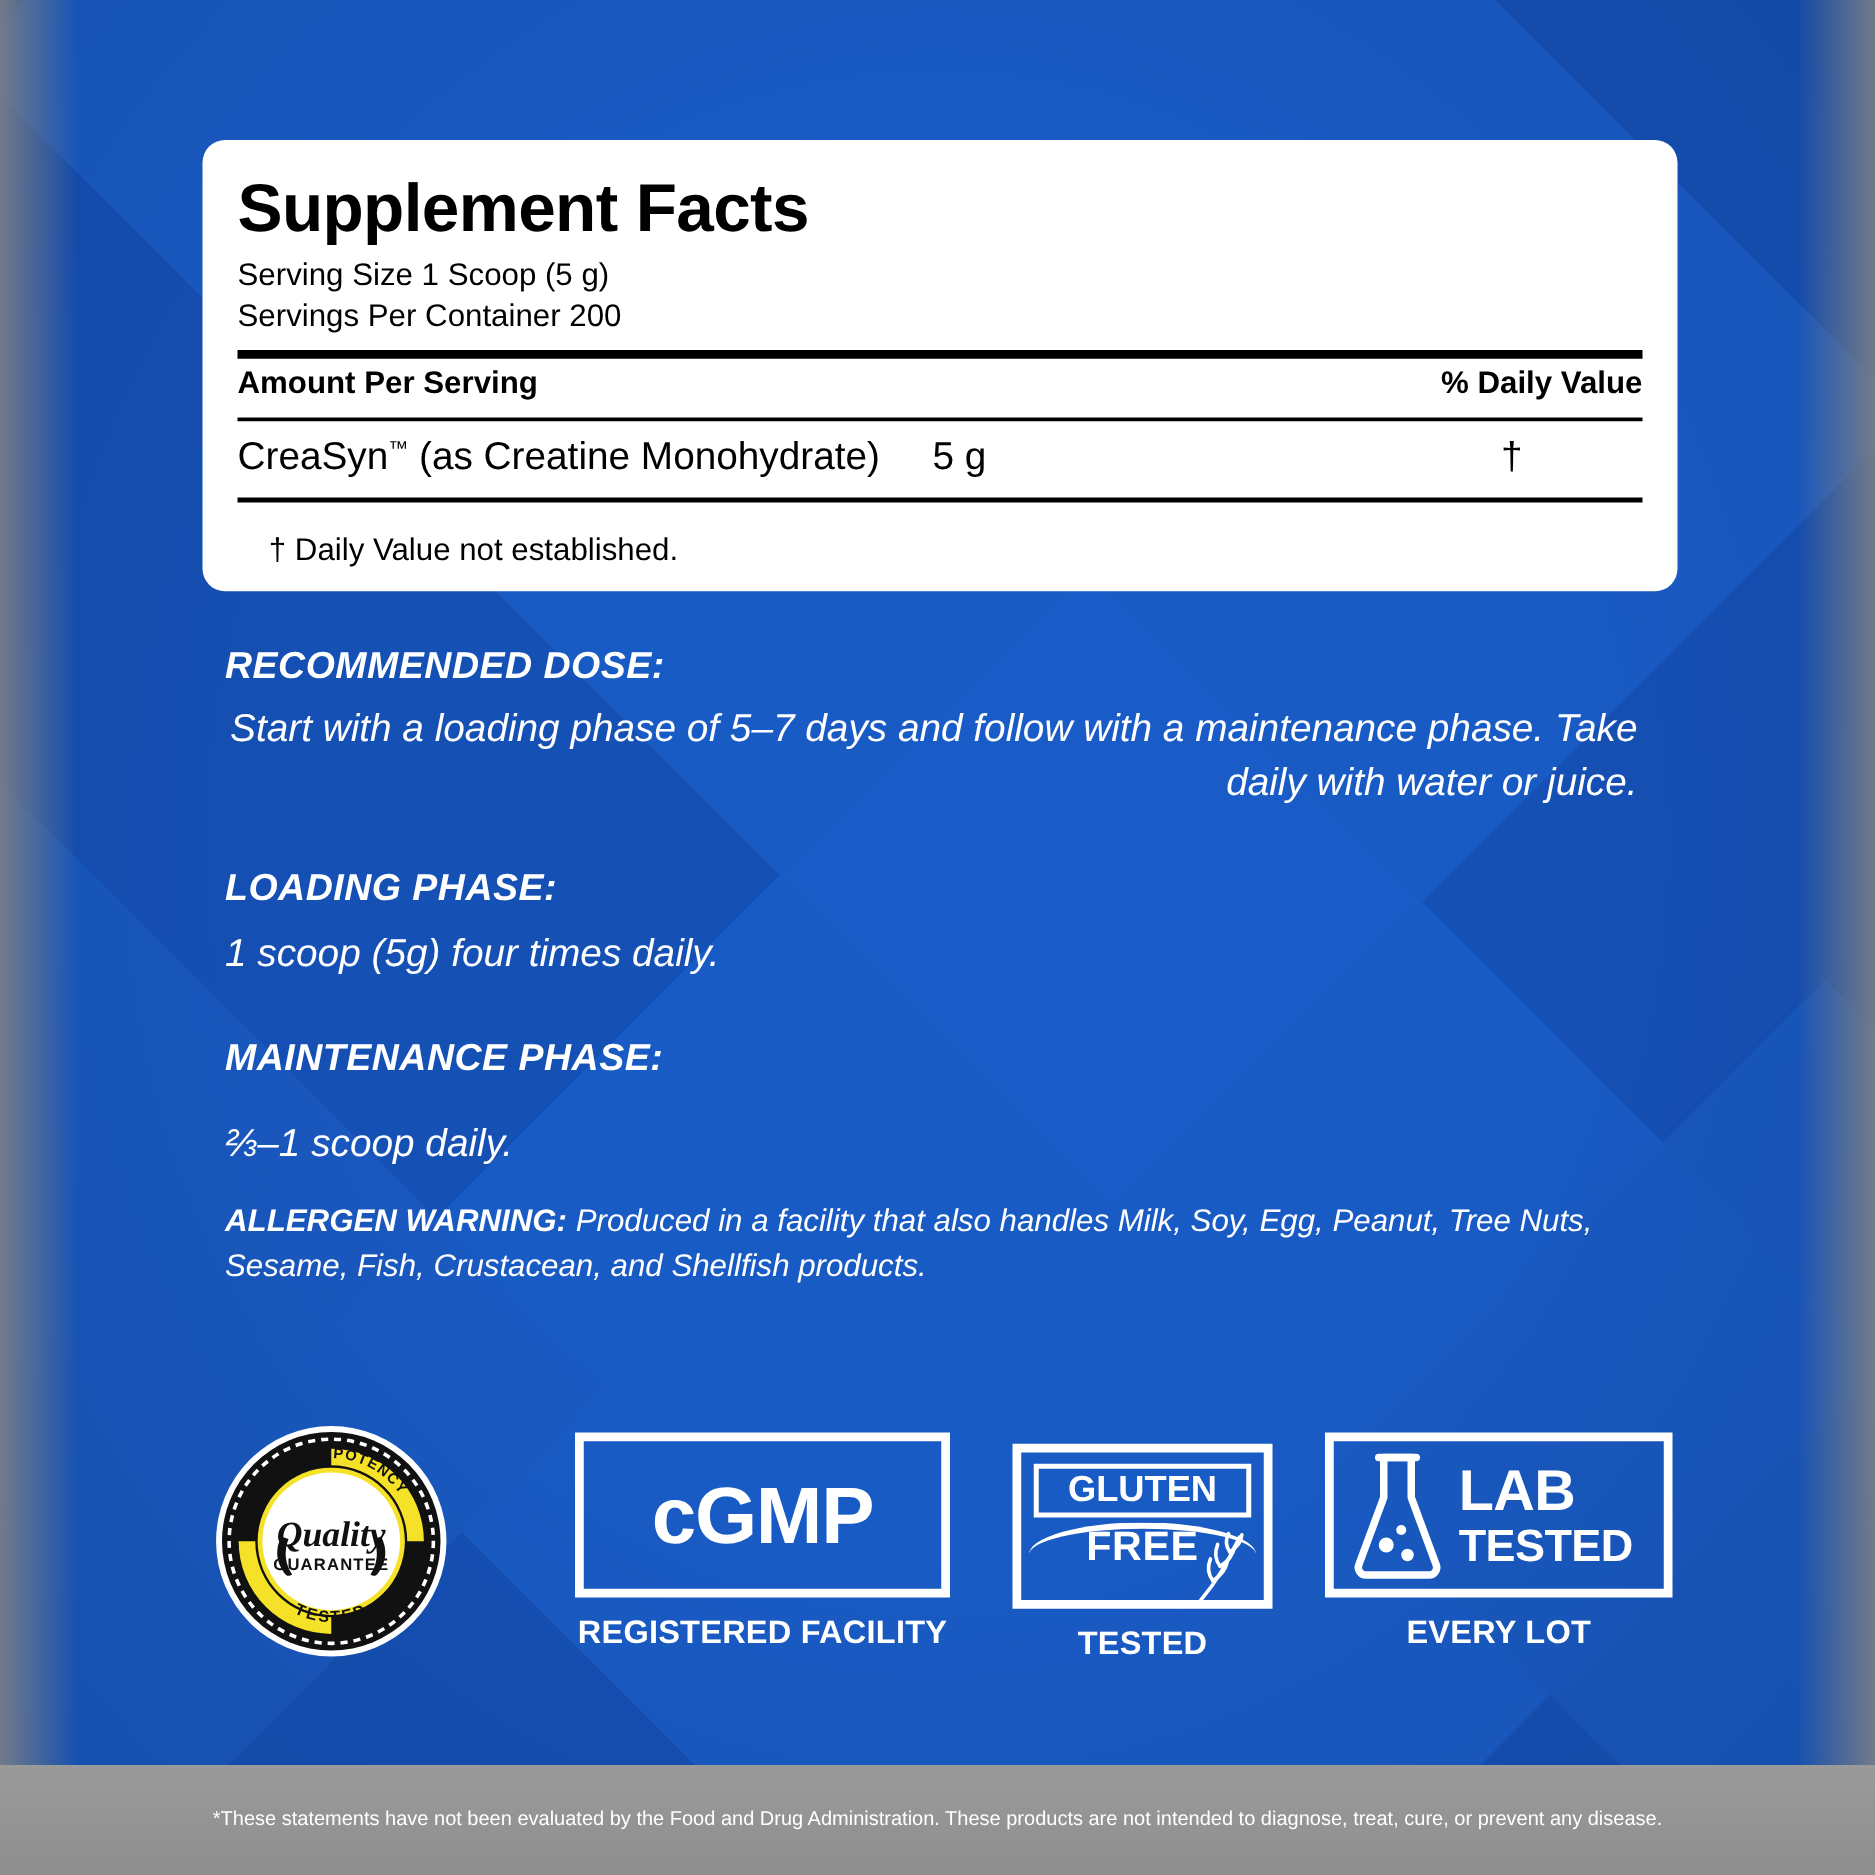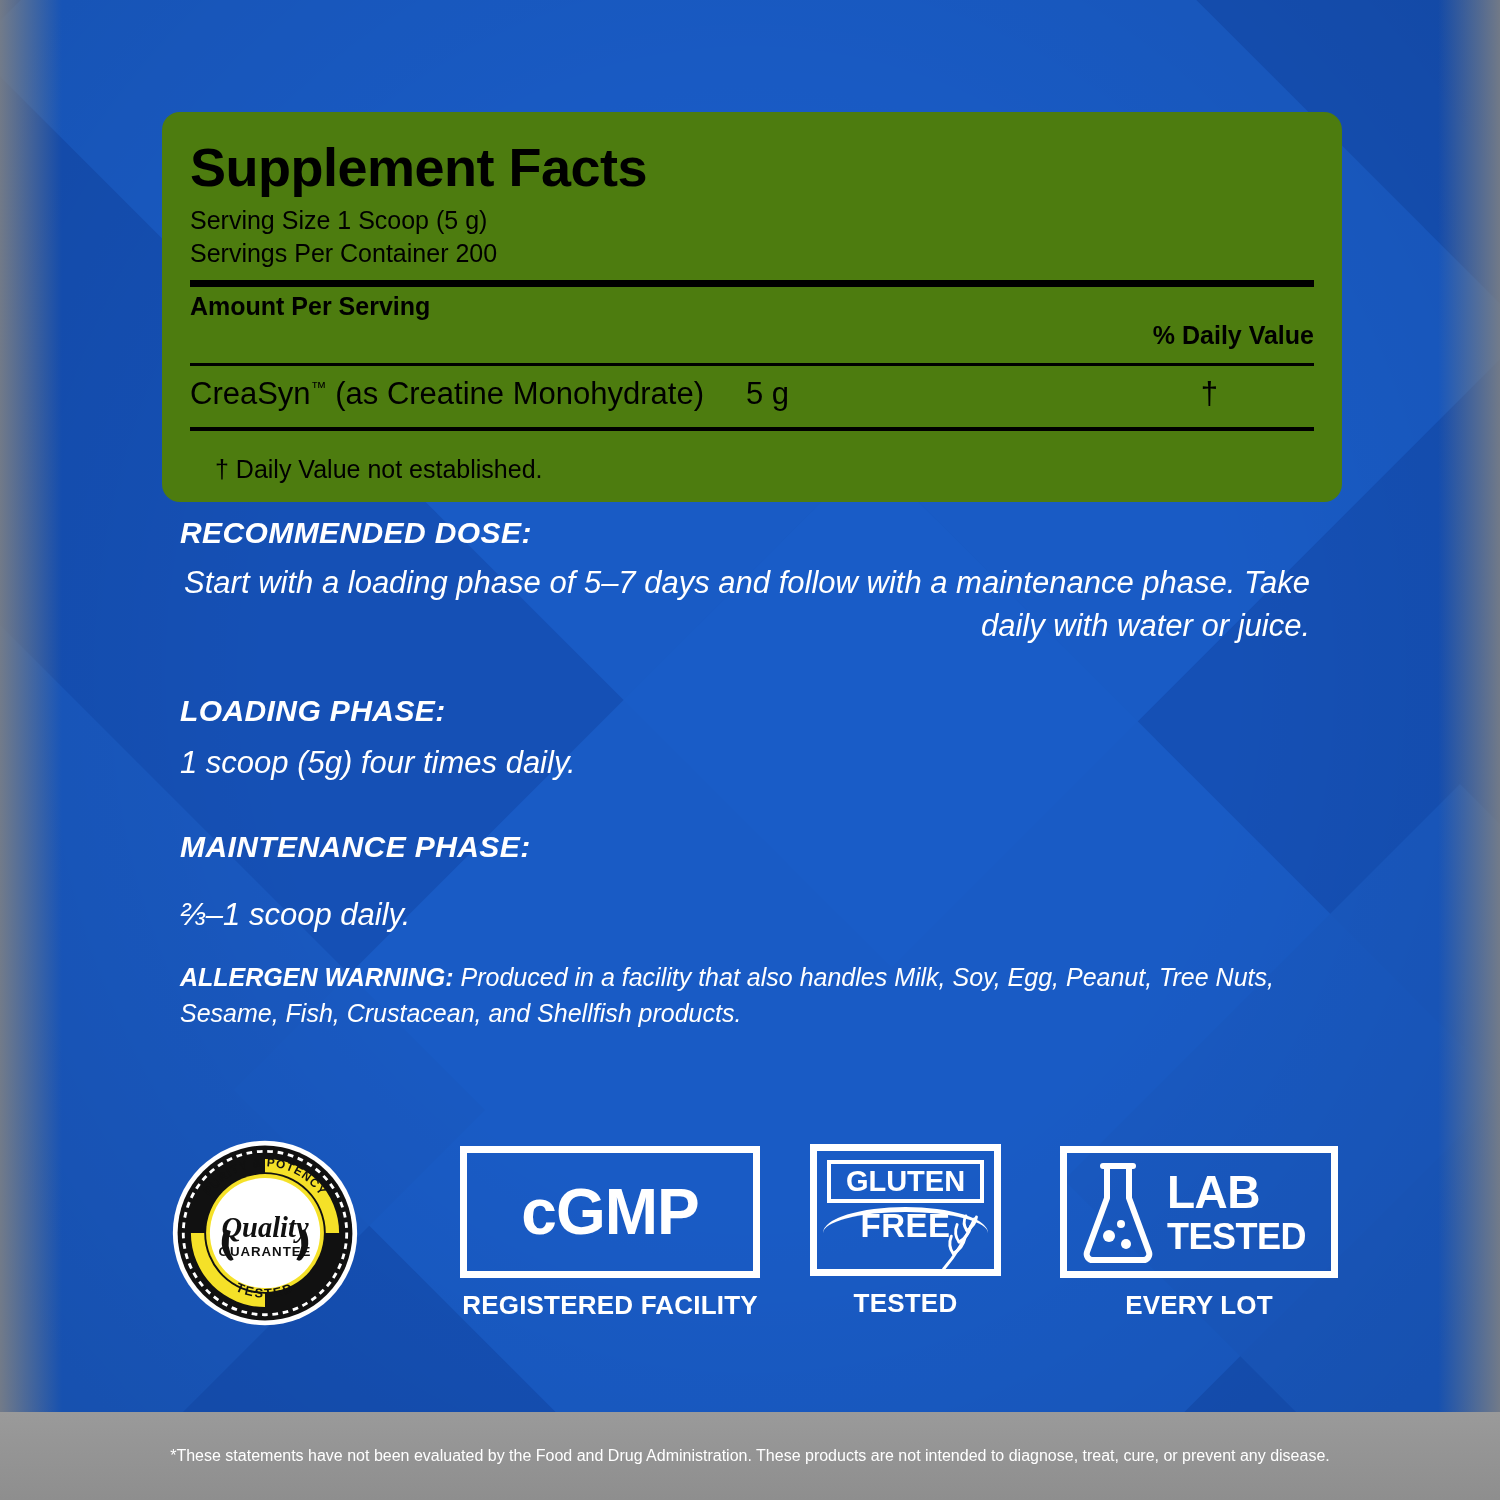--- a/index.html
+++ b/index.html
@@ -44,21 +44,21 @@
   .bg-vig {
     position:absolute; inset:0;
     background: radial-gradient(ellipse at 50% 45%, rgba(0,0,0,0) 45%, rgba(0,0,0,0.10) 100%);
   }
 
   
   .sf-panel {
     position: absolute;
     left: 162px; top: 112px;
     width: 1180px;
-    background: #4d7c0f;
+    background: #ffffff;
     border-radius: 18px;
     padding: 26px 28px 18px 28px;
   }
   .sf-title {
     font-size: 54px;
     font-weight: bold;
     letter-spacing: -0.5px;
     color: #000;
     line-height: 1.08;
     margin-bottom: 8px;
@@ -68,21 +68,20 @@
     color: #000;
     line-height: 1.32;
   }
   .rule-thick { height: 7px; background: #000; margin-top: 10px; }
   .rule-med { height: 4px; background: #000; margin-top: 5px; }
   .rule-thin { height: 3px; background: #000; margin-top: 6px; }
   .sf-row {
     display: flex;
     align-items: baseline;
     padding: 5px 0 7px 0;
-    flex-direction: column;
   }
   .sf-row .left { font-size: 25px; font-weight: bold; color:#000; }
   .sf-row .right { font-size: 25px; font-weight: bold; color:#000; margin-left: auto; }
   .sf-ing {
     display: flex;
     align-items: baseline;
     padding: 10px 0 10px 0;
     font-size: 31px;
     color: #000;
   }
@@ -152,21 +151,21 @@
   .badge-cap {
     margin-top: 12px;
     text-align: center;
     font-size: 26px;
     font-weight: bold;
     color: #fff;
     letter-spacing: .2px;
   }
 
   
-  .gf { left: 640px; top: 16px; width: 191px; }
+  .gf { left: 640px; top: 27px; width: 208px; }
   .gf-box {
     border: 7px solid #fff;
     height: 132px;
     position: relative;
     overflow: hidden;
   }
   .gf-top {
     margin: 9px 10px 0 10px;
     border: 4px solid #fff;
     text-align: center;

